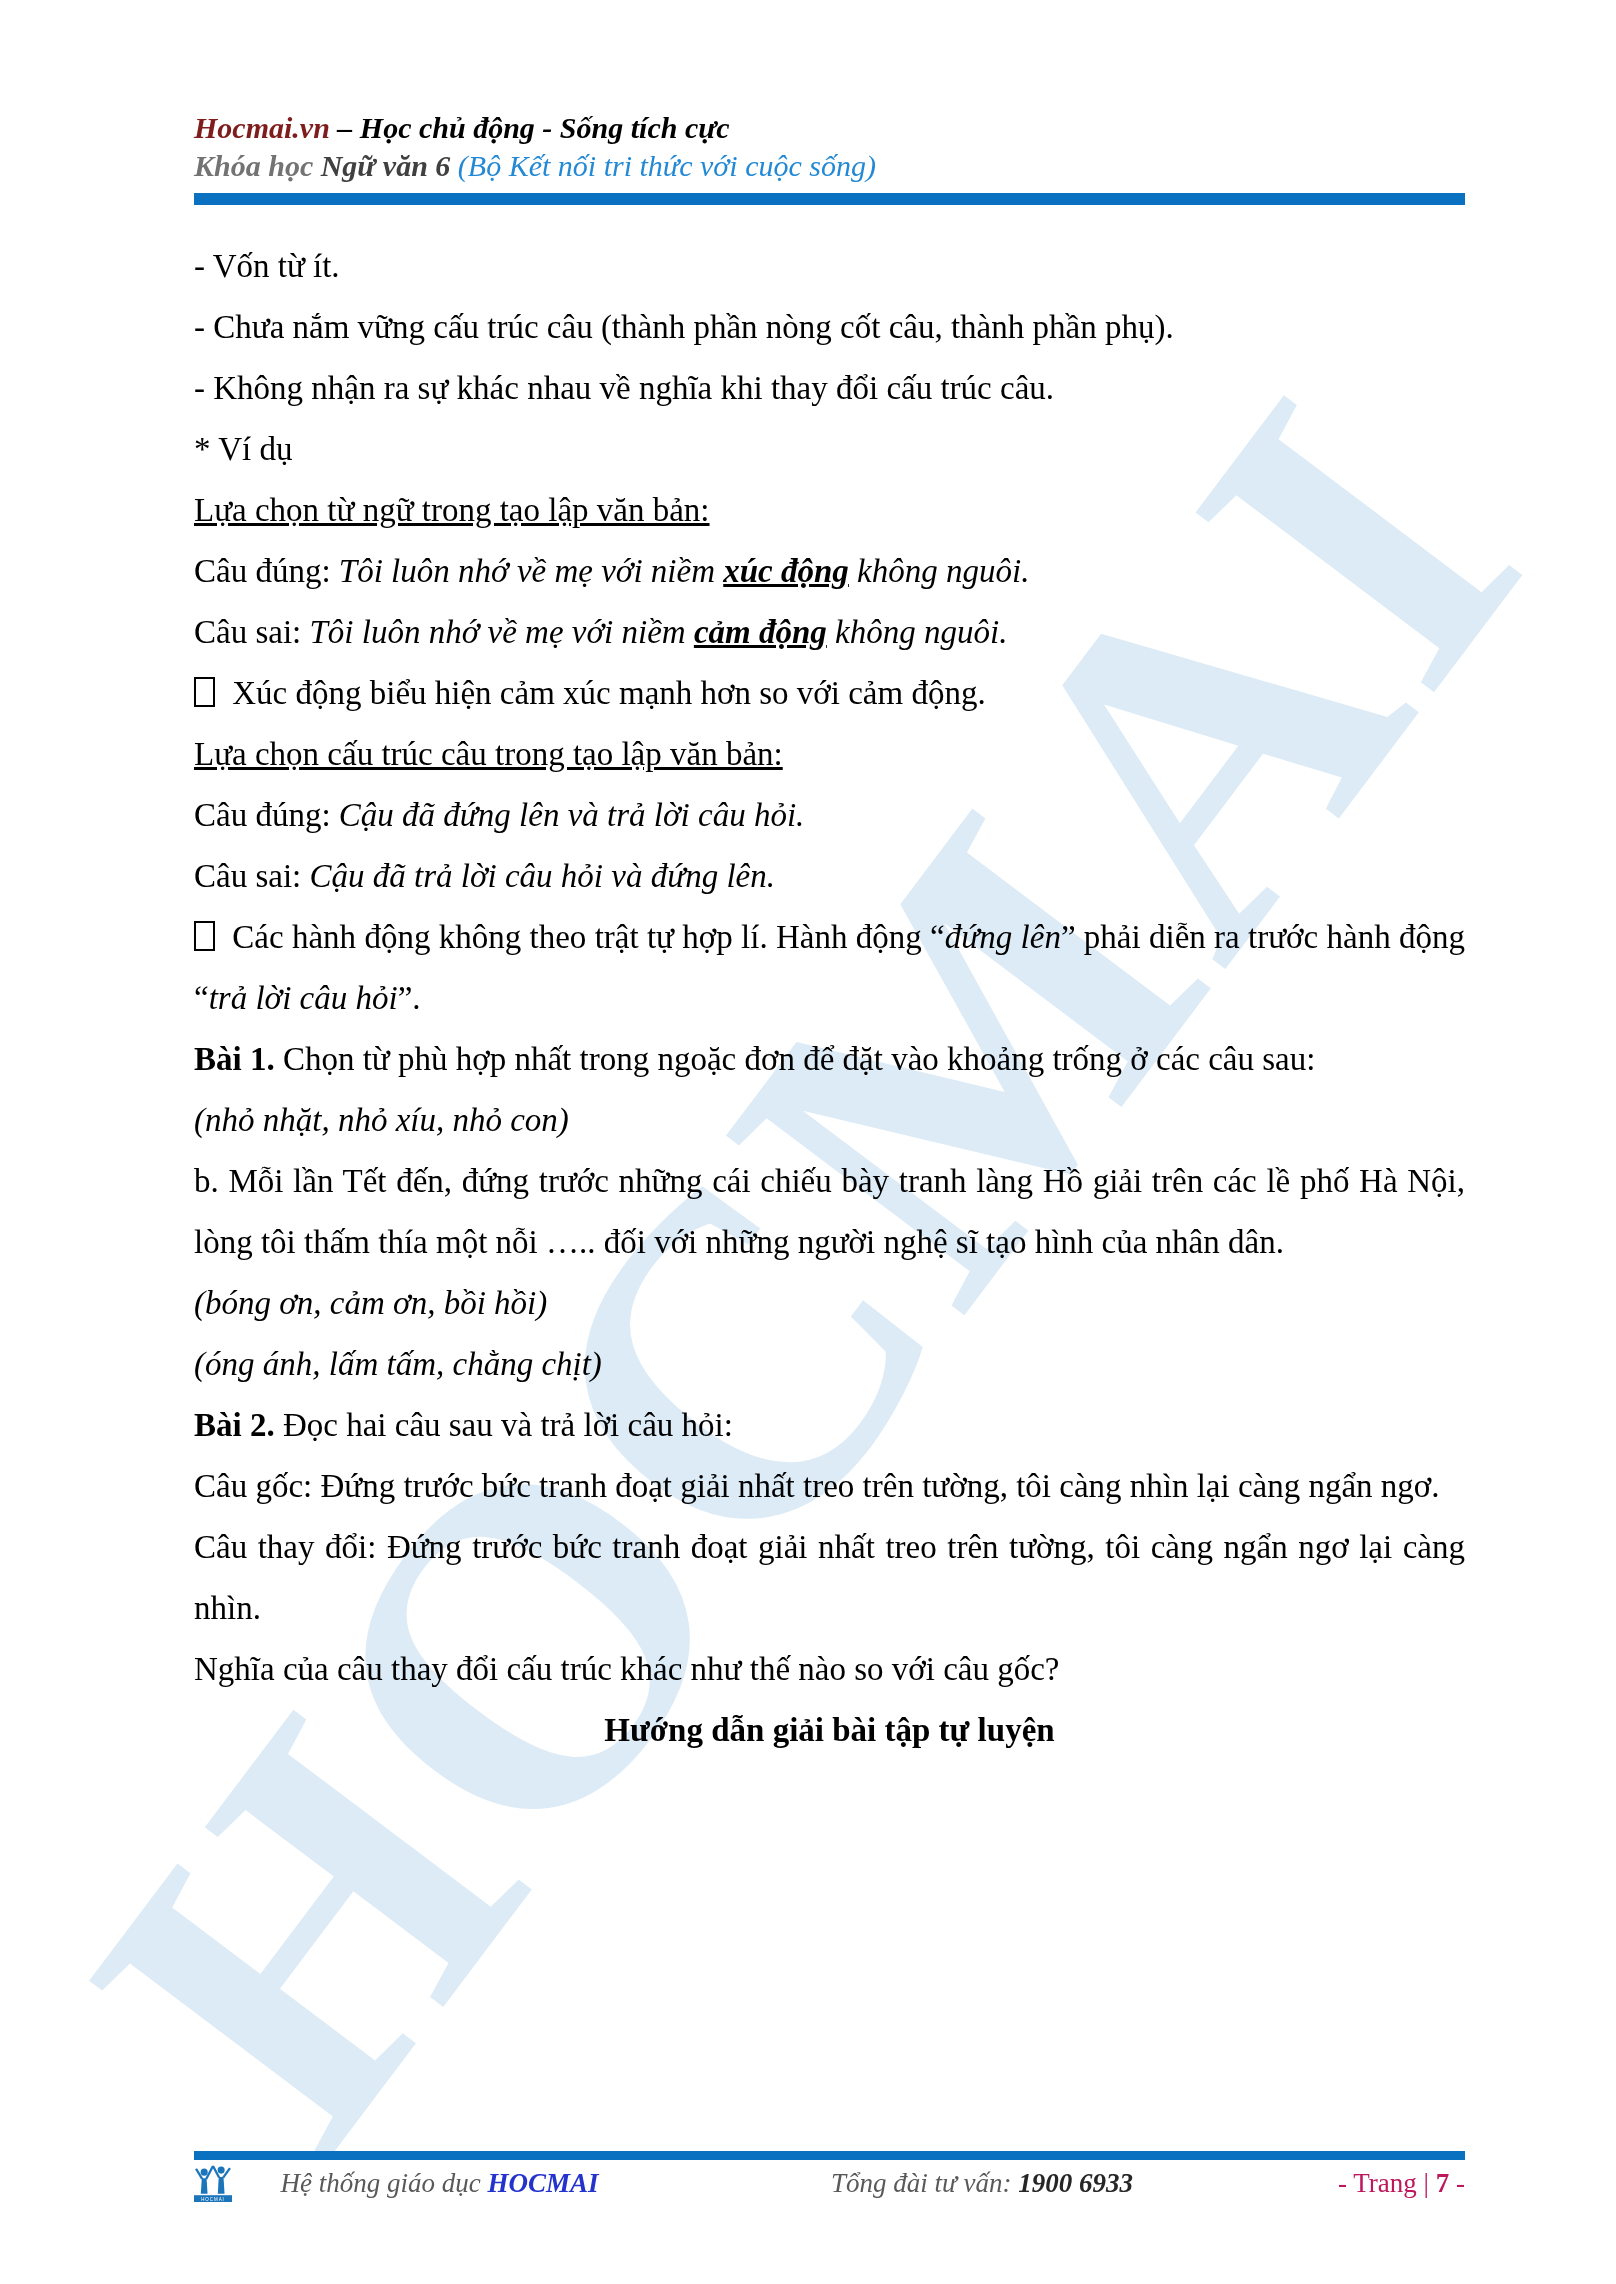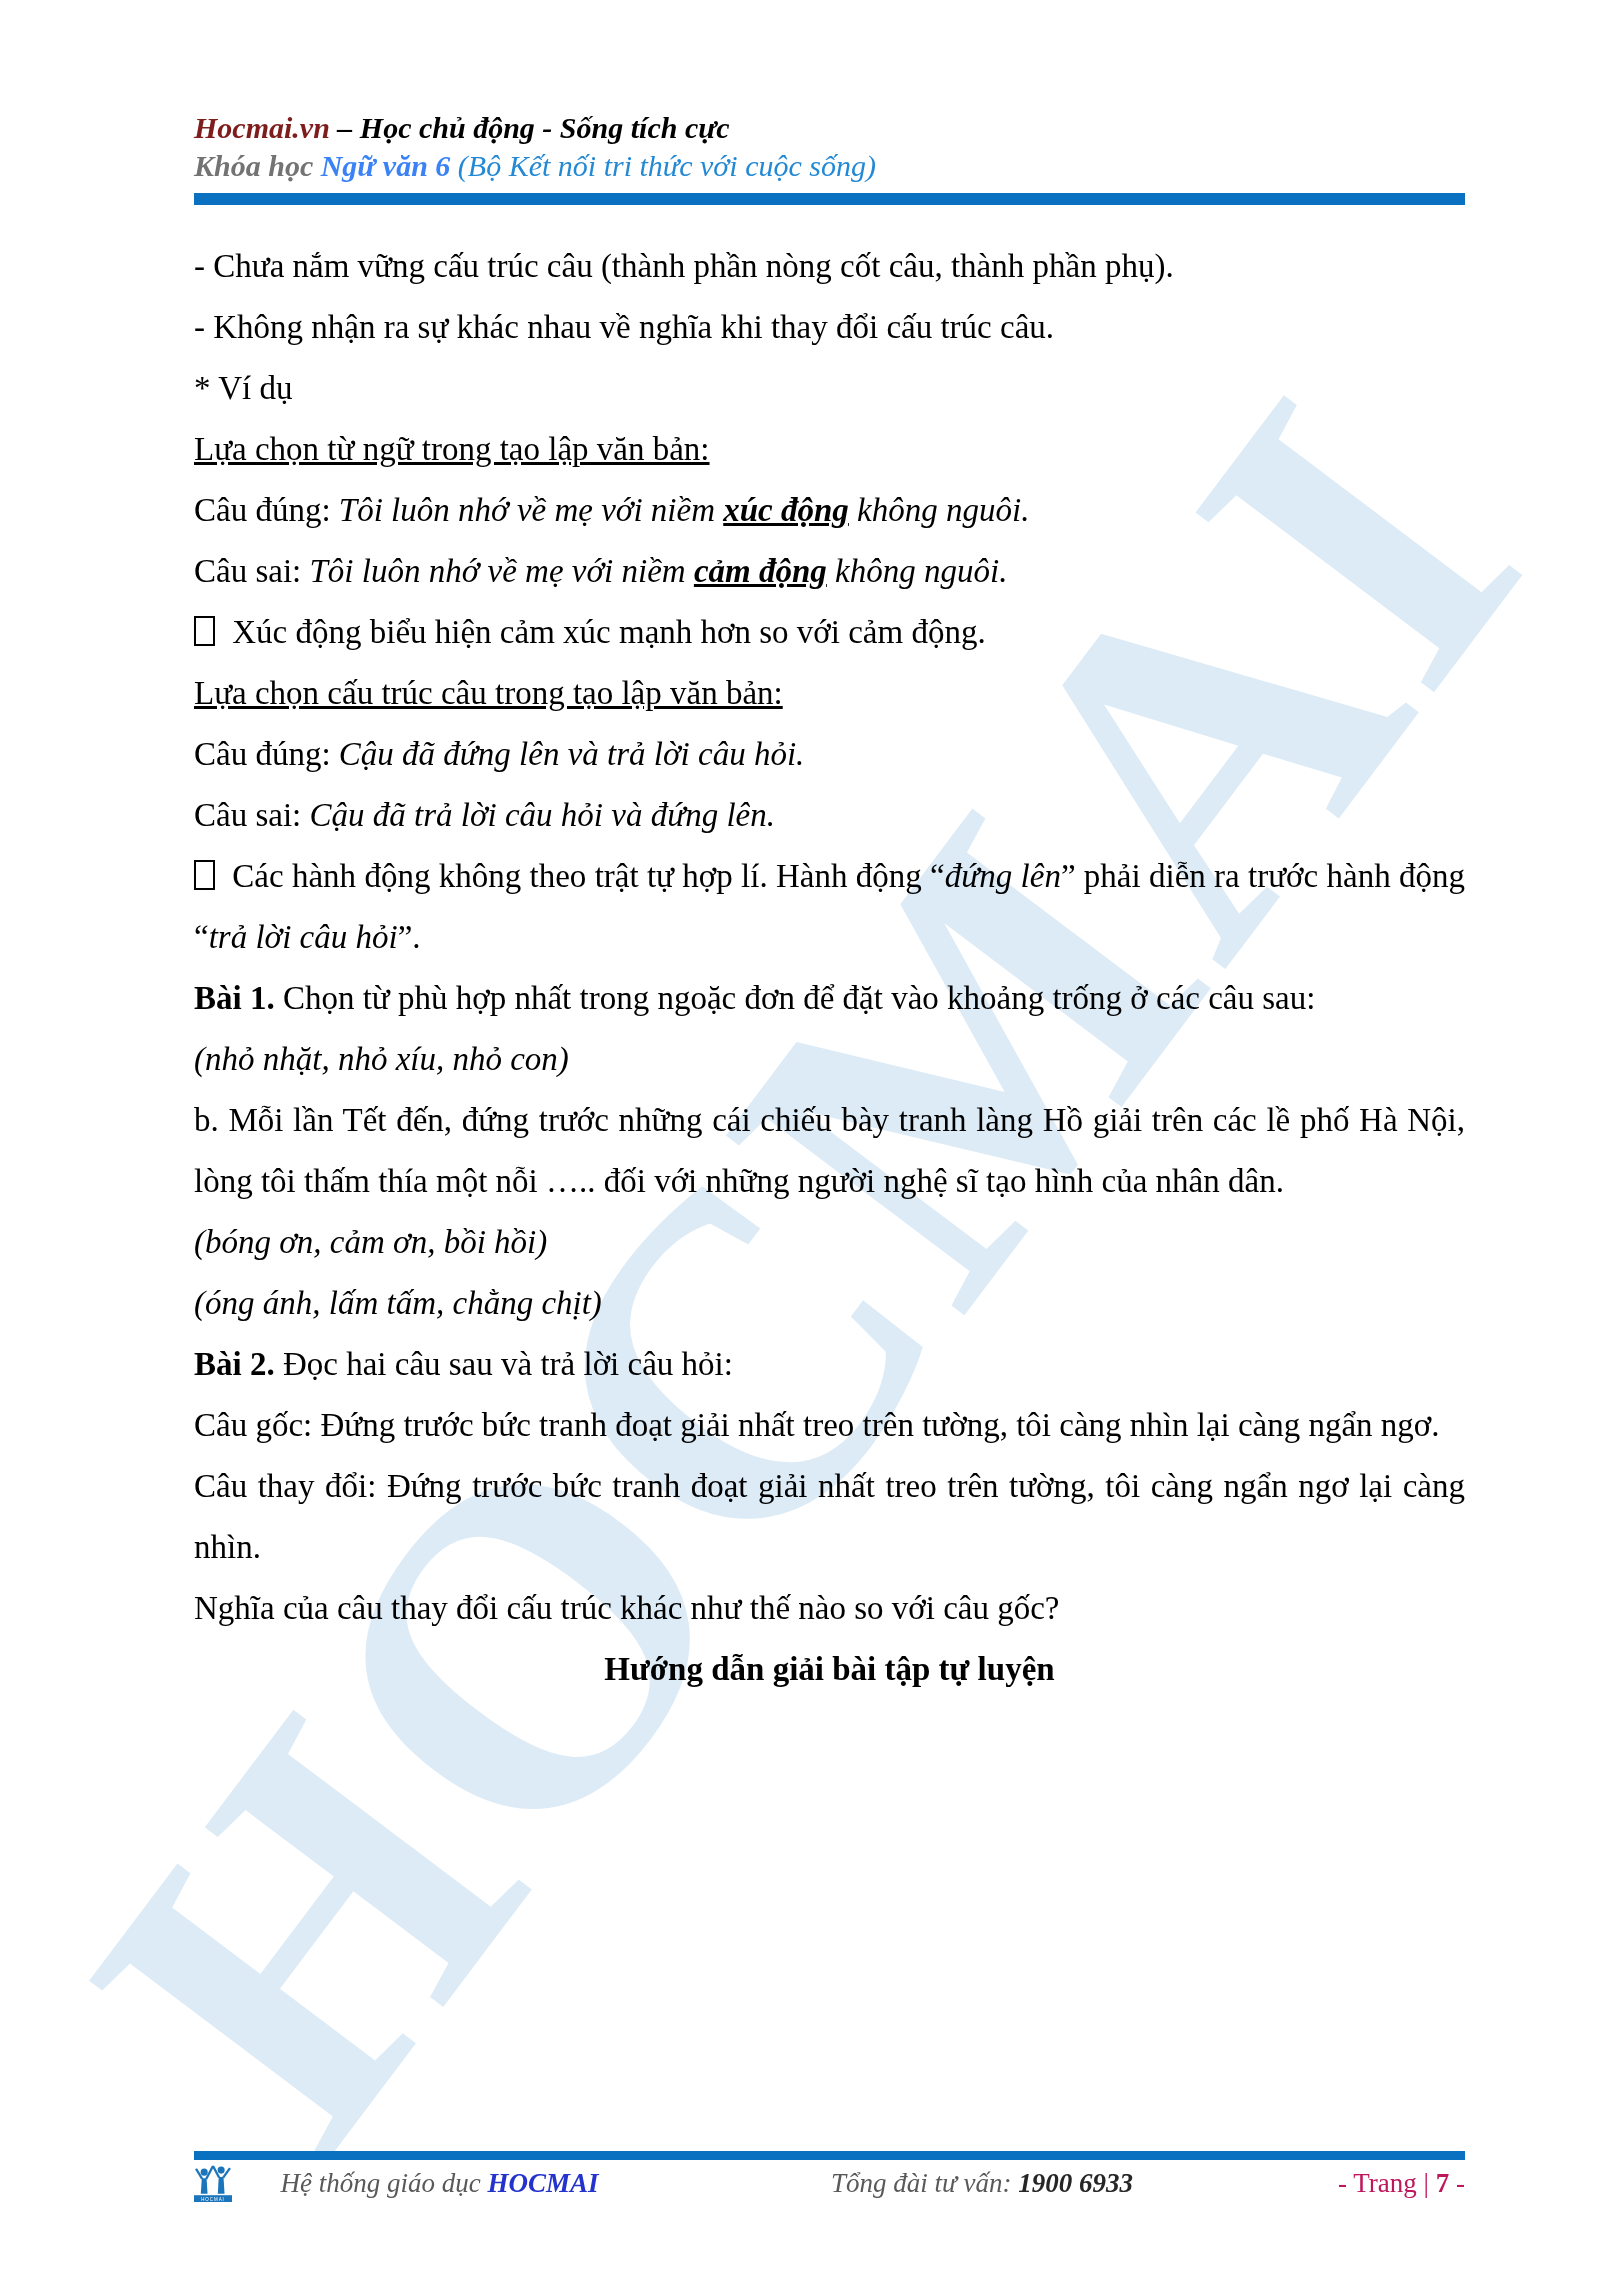--- a/index.html
+++ b/index.html
@@ -17,21 +17,21 @@
     color:#dcebf6; white-space:nowrap; z-index:0; user-select:none;
   }
   
   .header {
     position:absolute; left:194px; top:109px; width:1271px; z-index:2;
     font-size:30px; line-height:38px; font-style:italic; white-space:nowrap;
   }
   .site-name   { color:#7f1d1d; font-weight:bold; }
   .site-slogan { color:#000000; font-weight:bold; }
   .course-prefix { color:#737373; font-weight:bold; }
-  .course-name   { color:#3b82f6; font-weight:bold; }
+  .course-name   { color:#404040; font-weight:bold; }
   .course-subtitle { color:#2389d5; }
   .header-rule {
     position:absolute; left:194px; top:193px; width:1271px; height:11.7px;
     background:#0a70c0; z-index:2;
   }
   
   .doc-body {
     position:absolute; left:194px; top:236px; width:1271px; z-index:2;
     font-size:33px;
   }
@@ -73,20 +73,21 @@
 
   <div class="watermark">HOCMAI</div>
 
   <div class="header">
     <div><span class="site-name">Hocmai.vn</span><span class="site-slogan"> – Học chủ động - Sống tích cực</span></div>
     <div><span class="course-prefix">Khóa học </span><span class="course-name">Ngữ văn 6 </span><span class="course-subtitle">(Bộ Kết nối tri thức với cuộc sống)</span></div>
   </div>
   <div class="header-rule"></div>
 
   <div class="doc-body">
+      <p><span class="st-r">- Vốn từ ít.</span></p>
       <p><span class="st-r">- Chưa nắm vững cấu trúc câu (thành phần nòng cốt câu, thành phần phụ).</span></p>
       <p><span class="st-r">- Không nhận ra sự khác nhau về nghĩa khi thay đổi cấu trúc câu.</span></p>
       <p><span class="st-r">* Ví dụ</span></p>
       <p><span class="st-u">Lựa chọn từ ngữ trong tạo lập văn bản:</span></p>
       <p><span class="st-r">Câu đúng: </span><span class="st-i">Tôi luôn nhớ về mẹ với niềm </span><span class="st-biu">xúc động</span><span class="st-i"> không nguôi.</span></p>
       <p><span class="st-r">Câu sai: </span><span class="st-i">Tôi luôn nhớ về mẹ với niềm </span><span class="st-biu">cảm động</span><span class="st-i"> không nguôi.</span></p>
       <p><span class="tofu"></span><span class="st-r"> Xúc động biểu hiện cảm xúc mạnh hơn so với cảm động.</span></p>
       <p><span class="st-u">Lựa chọn cấu trúc câu trong tạo lập văn bản:</span></p>
       <p><span class="st-r">Câu đúng: </span><span class="st-i">Cậu đã đứng lên và trả lời câu hỏi.</span></p>
       <p><span class="st-r">Câu sai: </span><span class="st-i">Cậu đã trả lời câu hỏi và đứng lên.</span></p>

